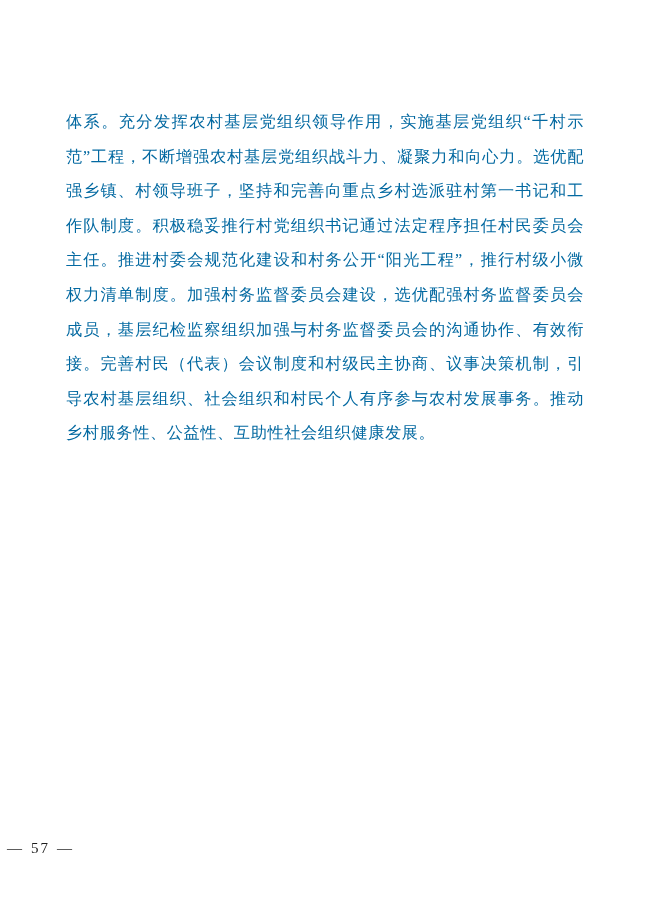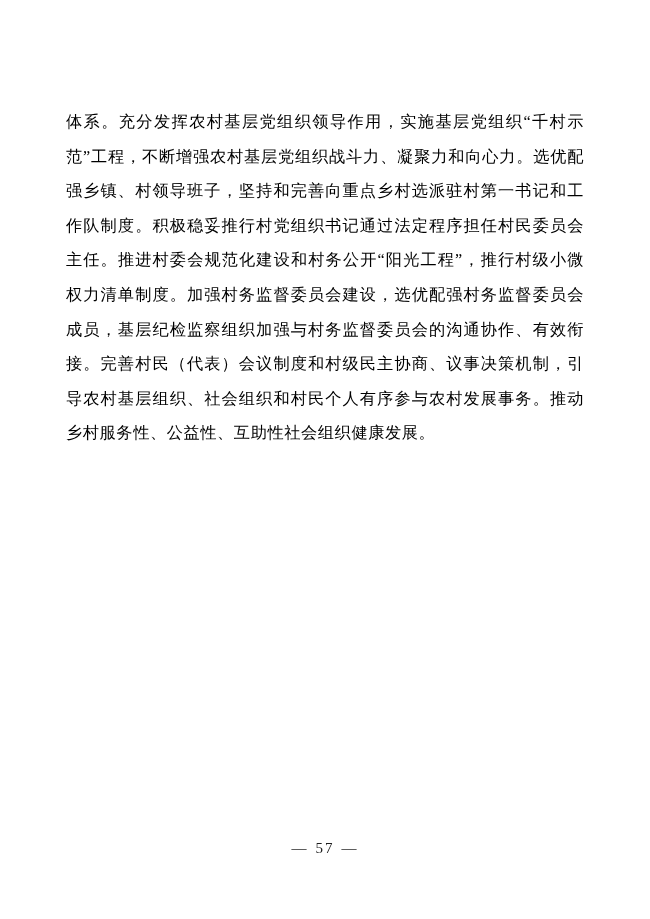--- a/index.html
+++ b/index.html
@@ -20,38 +20,37 @@
     height: 919px;
     box-sizing: border-box;
     padding: 105px 66px 0 66px;
   }
   .body-text {
     font-size: 16.2px;
     line-height: 34.6px;
     text-align: justify;
     text-justify: inter-ideograph;
     letter-spacing: 0.6px;
-    color: #000000;
+    color: #0369a1;
   }
   .para {
     margin: 0;
     text-indent: 2em;
   }
   .para.no-indent {
     text-indent: 0;
   }
   .para + .para {
     margin-top: 0;
   }
   .footer {
     position: absolute;
     left: 0;
     right: 0;
     bottom: 62px;
-    text-align: center;
     font-size: 15px;
     color: #1c1c1c;
     letter-spacing: 2px;
   }
   .footer .dash {
     display: inline-block;
     padding: 0 7px;
     color: #1c1c1c;
   }
   .page-number {

